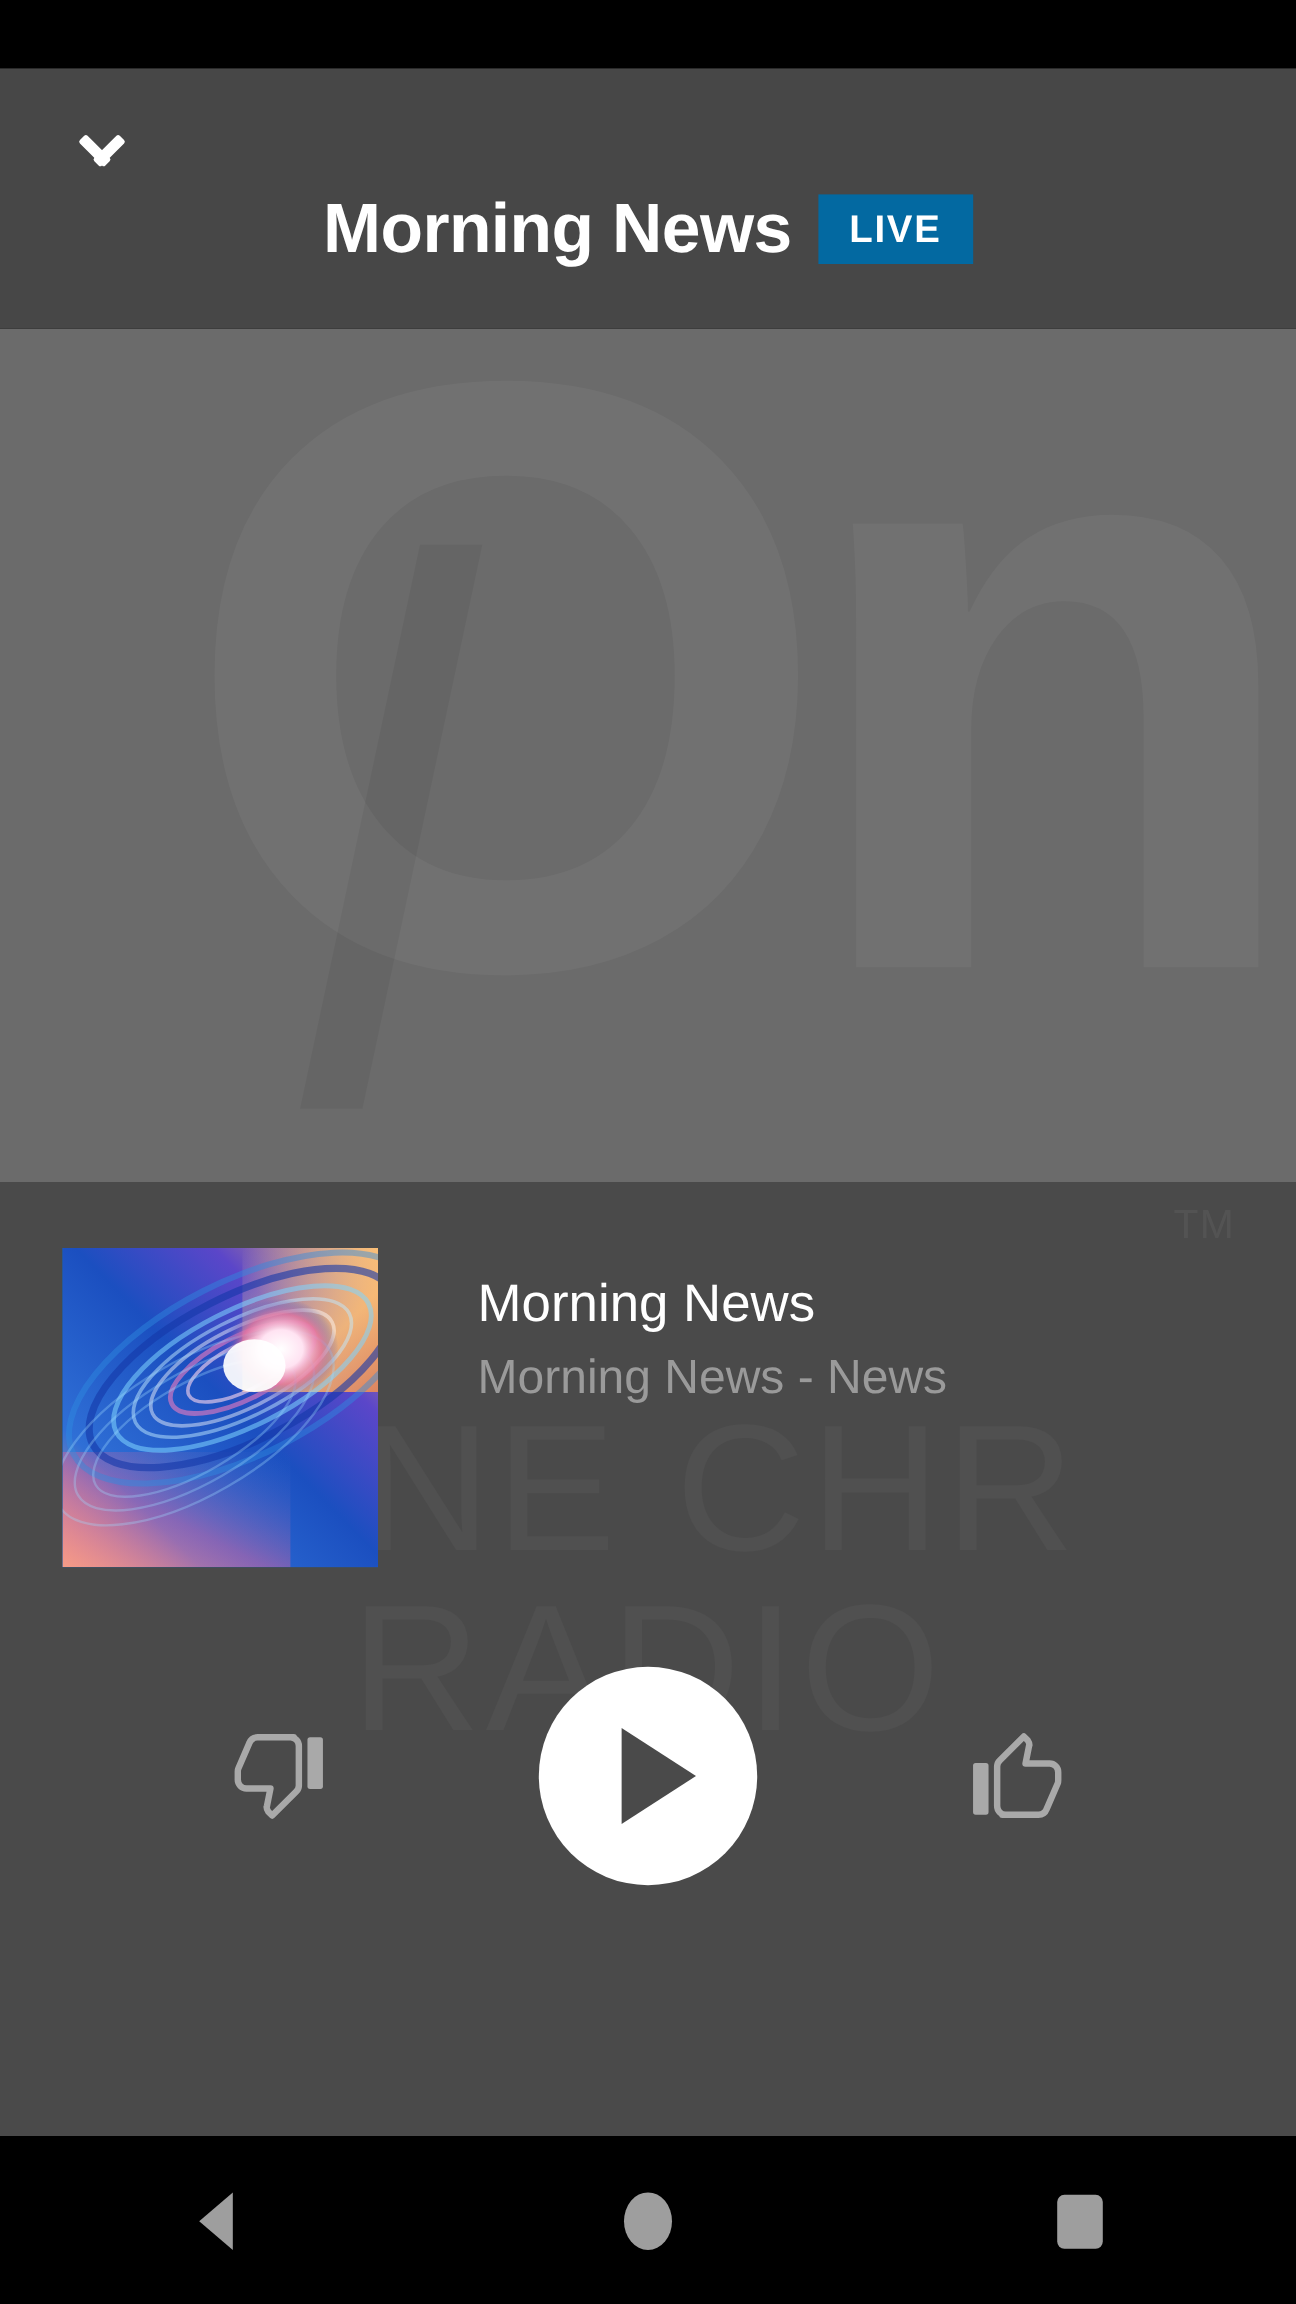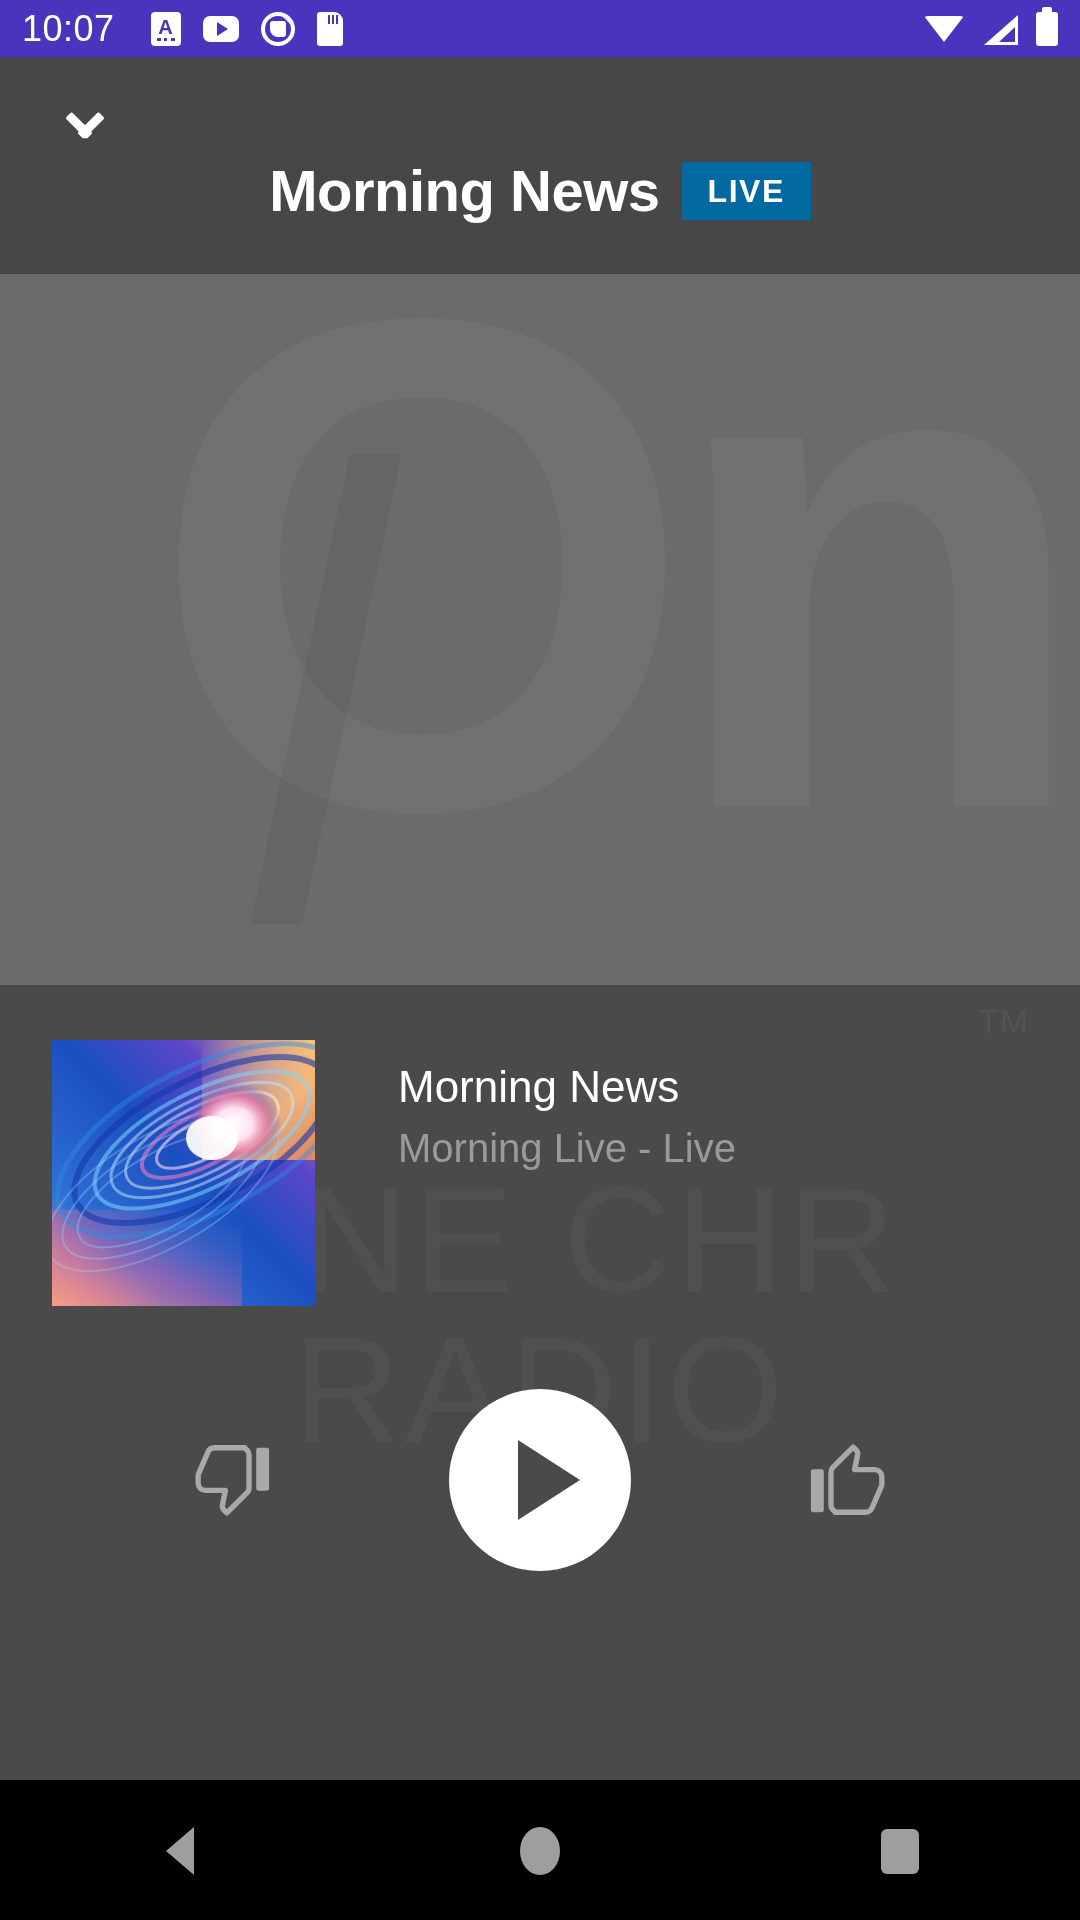--- a/index.html
+++ b/index.html
@@ -196,41 +196,20 @@
     border-top:24px solid transparent;border-bottom:24px solid transparent;
   }
   .nav-home{ width:40px;height:48px;border-radius:50%;background:#9e9e9e; }
   .nav-rec{ width:38px;height:45px;border-radius:6px;background:#9e9e9e; }
 </style>
 </head>
 <body>
 
 <div id="app">
 
-  <div class="status-bar">
-    <div class="status-clock">10:07</div>
-    <div class="status-notifs">
-      <div class="ic-spell">A</div>
-      <div class="ic-yt">
-          <i></i>
-        </div>
-      <div class="ic-circ"></div>
-      <div class="ic-sd"></div>
-    </div>
-    <div class="status-right">
-      <div class="ic-wifi">
-          <i></i>
-        </div>
-      <div class="ic-sig">
-          <i></i>
-          <u></u>
-        </div>
-      <div class="ic-batt"></div>
-    </div>
-  </div>
 
   <div class="header">
     <div class="chev-btn">
       <span class="chev"></span>
     </div>
     <div class="title-row">
       <div class="station-title">Morning News</div>
       <div class="live-badge">LIVE</div>
     </div>
   </div>
@@ -289,21 +268,21 @@
             <ellipse rx="130" ry="56"></ellipse>
             <ellipse rx="112" ry="46"></ellipse>
             <ellipse rx="95" ry="37"></ellipse>
           </g>
           <ellipse cx="163" cy="101" rx="80" ry="70" fill="url(#core)"></ellipse>
           <ellipse cx="160" cy="98" rx="26" ry="22" fill="#ffffff" fill-opacity="0.92"></ellipse>
         </svg>
       </div>
       <div class="track-meta">
         <div class="track-title">Morning News</div>
-        <div class="track-sub">Morning Live - Live</div>
+        <div class="track-sub">Morning News - News</div>
       </div>
     </div>
 
     <div class="controls">
       <div class="thumb-btn">
         <svg width="86" height="86" viewBox="0 0 24 24">
           <path d="M15 3H6.6c-.9 0-1.6.5-1.9 1.3l-2.6 6c-.1.2-.1.4-.1.7v1.9c0 1.1.9 2 2 2h5.6l-.8 4-.1.3c0 .4.2.8.4 1.1l.9.9 5.6-5.6c.4-.4.6-.9.6-1.4V5c0-1.1-.9-2-2-2z" fill="none" stroke="#a9a9a9" stroke-width="1.5" stroke-linejoin="round"></path>
           <rect x="18.2" y="3" width="3.6" height="12" rx="0.6" fill="#a9a9a9"></rect>
         </svg>
       </div>

